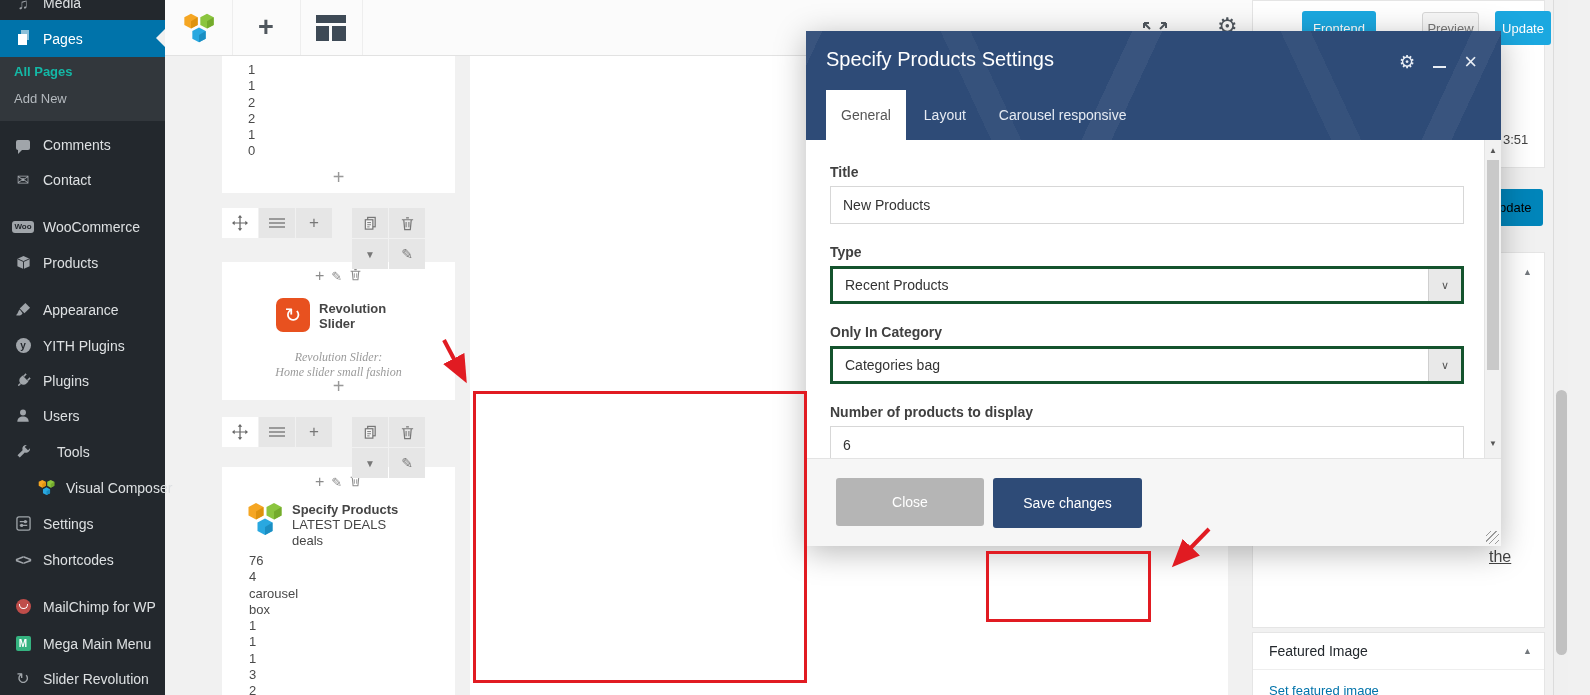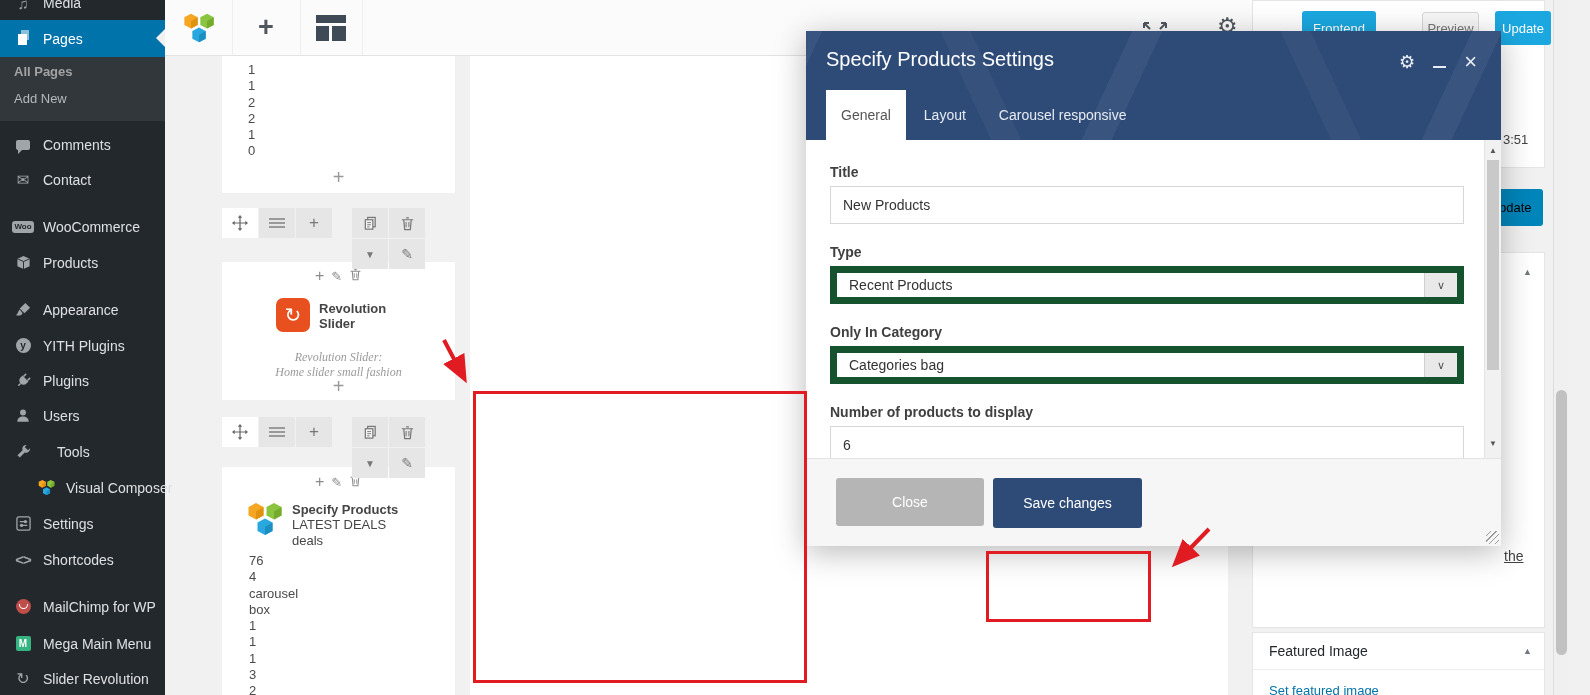--- a/index.html
+++ b/index.html
@@ -6,21 +6,21 @@
   #app{position:relative;width:1590px;height:695px;overflow:hidden;background:#f1f1f1;}
   
   .admin-sb{position:absolute;left:0;top:0;width:165px;height:695px;background:#23282d;z-index:5;}
   .sb-item{position:absolute;left:0;width:165px;height:35px;display:flex;align-items:center;gap:10px;padding-left:13px;box-sizing:border-box;color:#dde0e2;font-size:14px;cursor:pointer;}
   .sb-item .sb-ico{width:20px;display:flex;justify-content:center;align-items:center;color:#a0a5aa;font-size:15px;}
   .sb-active{background:#0073aa;color:#fff;}
   .sb-active .sb-ico{color:#fff;}
   .sb-notch{position:absolute;right:0;top:9px;width:0;height:0;border-top:9px solid transparent;border-bottom:9px solid transparent;border-right:9px solid #f1f1f1;}
   .sb-sub{position:absolute;left:0;top:57px;width:165px;height:64px;background:#32373c;}
   .sb-sub-item{padding:7px 0 5px 14px;font-size:13px;color:#b4b9be;cursor:pointer;}
-  .sb-sub-item.cur{color:#a3a3a3;font-weight:bold;}
+  .sb-sub-item.cur{color:#14b8a6;font-weight:bold;}
   .ico-pages-a{position:relative;width:11px;height:13px;}
   .ico-pages-a:before{content:"";position:absolute;left:3px;top:-2px;width:8px;height:10px;background:currentColor;opacity:.55;}
   .ico-pages-a:after{content:"";position:absolute;left:0;top:2px;width:9px;height:11px;background:currentColor;}
   .ico-bubble{position:relative;width:14px;height:10px;background:currentColor;border-radius:2px;}
   .ico-bubble:after{content:"";position:absolute;left:2px;bottom:-4px;border:4px solid transparent;border-top-color:currentColor;border-left-color:currentColor;}
   .ico-woo{background:#a0a5aa;color:#23282d;font-size:8px;font-weight:bold;border-radius:3px;padding:2px 2px;line-height:1;}
   .ico-circ{width:15px;height:15px;border-radius:50%;background:#a0a5aa;color:#23282d;font-size:10px;font-weight:bold;display:flex;align-items:center;justify-content:center;line-height:1;}
   .ico-mc{width:15px;height:15px;border-radius:50%;background:#bf4d4a;display:flex;align-items:center;justify-content:center;}
   .ico-mc i{display:block;width:7px;height:4px;border:1.5px solid #fff;border-top:none;border-radius:0 0 6px 6px;}
   .ico-mm{width:15px;height:15px;background:#35b380;color:#fff;font-size:10px;font-weight:bold;display:flex;align-items:center;justify-content:center;border-radius:2px;}
@@ -56,21 +56,21 @@
     background-image:linear-gradient(115deg,transparent 47%,rgba(255,255,255,.05) 47%,rgba(255,255,255,.05) 53%,transparent 53%),linear-gradient(245deg,transparent 47%,rgba(255,255,255,.04) 47%,rgba(255,255,255,.04) 53%,transparent 53%);
     background-size:340px 340px;background-position:120px -60px,40px -40px;}
   .m-title{position:absolute;left:20px;top:17px;color:#fff;font-size:20px;font-weight:normal;}
   .m-icons{position:absolute;right:24px;top:20px;display:flex;gap:18px;align-items:center;color:#e8edf4;}
   .m-tabs{position:absolute;left:20px;bottom:0;display:flex;height:50px;}
   .m-tab{padding:0 15px;display:flex;align-items:center;color:#e6ebf3;font-size:14px;cursor:pointer;margin-right:3px;}
   .m-tab.active{background:#fff;color:#555;}
   .m-body{position:absolute;left:0;top:109px;right:0;bottom:87px;background:#fff;padding:24px 37px 0 24px;box-sizing:border-box;overflow:hidden;}
   .f-label{font-size:14px;font-weight:bold;color:#404040;margin-bottom:6px;}
   .f-input{width:100%;height:38px;border:1px solid #d7d7d7;box-sizing:border-box;font-size:14px;color:#333;padding:0 12px;margin-bottom:20px;font-family:"Liberation Sans",sans-serif;background:#fff;outline:none;}
-  .f-select{position:relative;width:100%;height:38px;border:7px solid #14532d;box-sizing:border-box;margin-bottom:20px;display:flex;align-items:center;padding-left:12px;font-size:14px;color:#333;cursor:pointer;background:#fff;}
+  .f-select{position:relative;width:100%;height:38px;border:3px solid #14532d;box-sizing:border-box;margin-bottom:20px;display:flex;align-items:center;padding-left:12px;font-size:14px;color:#333;cursor:pointer;background:#fff;}
   .sel-btn{position:absolute;right:0;top:0;bottom:0;width:32px;background:#e9e9e9;border-left:1px solid #cfcfcf;display:flex;align-items:center;justify-content:center;color:#555;font-size:11px;}
   .m-scroll{position:absolute;right:0;top:109px;bottom:87px;width:17px;background:#f1f1f1;border-left:1px solid #e4e4e4;box-sizing:border-box;}
   .m-thumb{position:absolute;left:2px;right:2px;top:20px;height:210px;background:#c9c9c9;}
   .scr-arr{position:absolute;left:0;right:0;height:16px;display:flex;align-items:center;justify-content:center;font-size:8px;color:#555;}
   .m-footer{position:absolute;left:0;right:0;bottom:0;height:87px;background:#f6f6f6;border-top:1px solid #e3e3e3;}
   .btn-close{position:absolute;left:30px;top:19px;width:148px;height:48px;background:#b5b5b5;color:#fff;font-size:14px;border:none;border-radius:3px;cursor:pointer;font-family:"Liberation Sans",sans-serif;}
   .btn-save{position:absolute;left:187px;top:19px;width:149px;height:50px;background:#2e4b77;color:#fff;font-size:14px;border:none;border-radius:3px;cursor:pointer;font-family:"Liberation Sans",sans-serif;}
   .m-resize{position:absolute;right:2px;bottom:2px;width:13px;height:13px;background:repeating-linear-gradient(135deg,transparent 0 3px,#9a9a9a 3px 4px);cursor:nwse-resize;}
   
   .meta-box{position:absolute;background:#fff;border:1px solid #e5e5e5;box-sizing:border-box;z-index:2;}
@@ -347,21 +347,21 @@
   <div class="pub-box-top"></div>
   <div class="btn-cyan" style="left:1302px;top:11px;width:74px;height:34px;">Frontend</div>
   <div class="btn-gray-sec" style="left:1422px;top:12px;width:57px;height:32px;">Preview</div>
   <div class="btn-cyan" style="left:1495px;top:11px;width:56px;height:34px;">Update</div>
 
   <div style="position:absolute;left:1503px;top:132px;font-size:13px;color:#444;z-index:2;">3:51</div>
   <div style="position:absolute;left:1496px;top:189px;width:47px;height:37px;background:#0085ba;border-radius:3px;color:#000000;font-size:13px;display:flex;align-items:center;padding-left:3px;box-sizing:border-box;z-index:2;cursor:pointer;">pdate</div>
 
   <div class="meta-box" style="left:1252px;top:252px;width:293px;height:376px;">
     <span class="meta-arr" style="top:14px;">▲</span>
-    <div style="position:absolute;left:251px;top:295px;font-size:14px;color:#444;text-decoration:underline;">the</div>
+    <div style="position:absolute;left:236px;top:295px;font-size:16px;color:#444;text-decoration:underline;">the</div>
   </div>
 
   <div class="meta-box" style="left:1252px;top:632px;width:293px;height:70px;">
     <div class="meta-head">
       <span>Featured Image</span>
       <span class="meta-arr" style="top:13px;">▲</span>
     </div>
     <div style="padding:11px 16px;">
       <span class="link-blue">Set featured image</span>
     </div>

